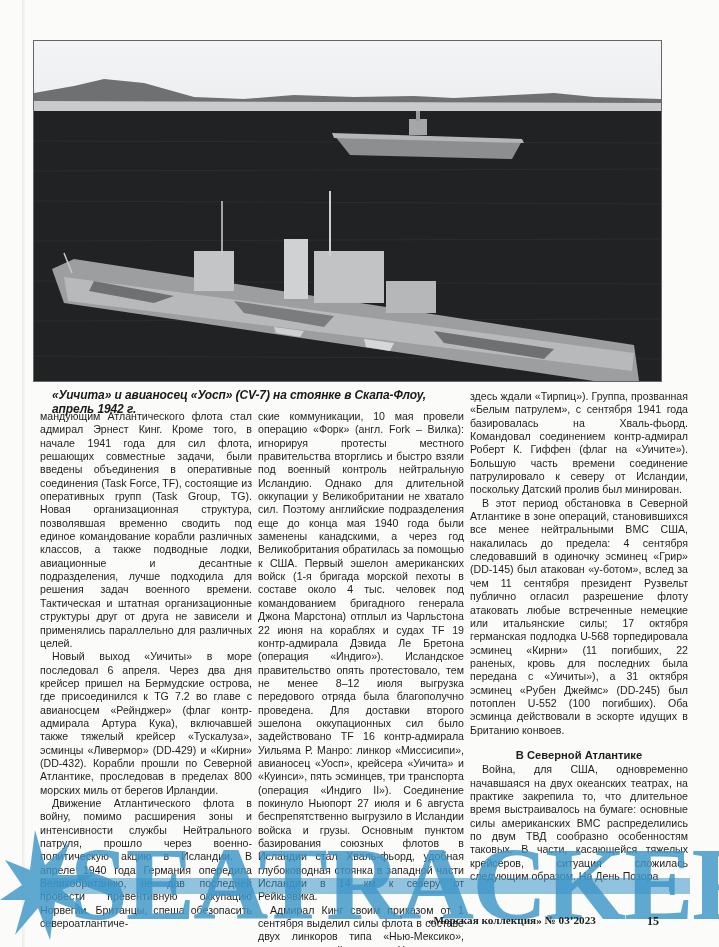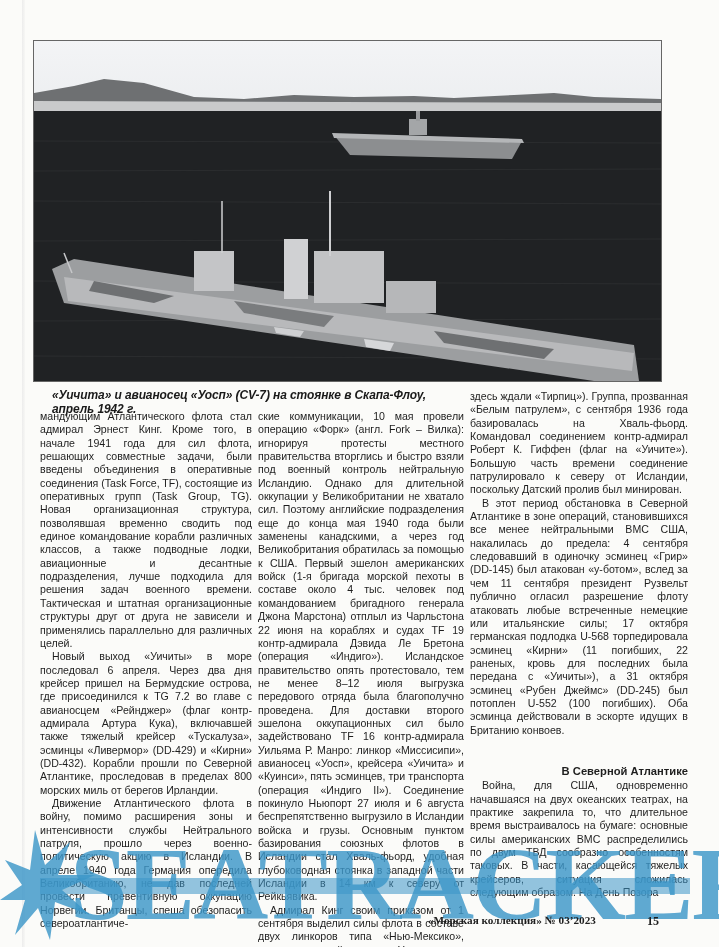--- a/index.html
+++ b/index.html
@@ -27,21 +27,21 @@
   .col {
     position: absolute; top: 410px; font-size: 10.6px; line-height: 13.35px;
     text-align: justify; color: #1e1e1e; hyphens: manual;
   }
   .col p { margin: 0; text-indent: 12px; }
   .col p.cont { text-indent: 0; }
   .col1 { left: 40px; width: 212px; }
   .col2 { left: 258px; width: 206px; }
   .col3 { left: 470px; width: 218px; top: 390px; }
   .col3 h3 {
-    margin: 28px 0 1px 0; text-align: right; font-size: 11.2px; font-weight: bold;
+    margin: 12px 0 1px 0; text-align: center; font-size: 11.2px; font-weight: bold;
   }
   .footer {
     position: absolute; top: 914px; left: 428px; font-size: 11.2px; font-weight: bold;
     font-family: "Liberation Serif", serif; color: #1e1e1e; text-align: center;
   }
   .page-number {
     position: absolute; top: 914px; left: 647px; font-size: 12px; font-weight: bold;
     font-family: "Liberation Serif", serif; color: #1e1e1e;
   }
   .watermark {
@@ -112,21 +112,21 @@
   <p>Новый выход «Уичиты» в море последовал 6 апреля. Через два дня крейсер пришел на Бермудские острова, где присоединился к TG 7.2 во главе с авианосцем «Рейнджер» (флаг контр-адмирала Артура Кука), включавшей также тяжелый крейсер «Тускалуза», эсминцы «Ливермор» (DD-429) и «Кирни» (DD-432). Корабли прошли по Северной Атлантике, проследовав в пределах 800 морских миль от берегов Ирландии.</p>
   <p>Движение Атлантического флота в войну, помимо расширения зоны и интенсивности службы Нейтрального патруля, прошло через военно-политическую акцию в Исландии. В апреле 1940 года Германия опередила Великобританию, не дав последней провести превентивную оккупацию Норвегии. Британцы, спеша обезопасить североатлантиче-</p>
 </div>
 
 <div class="col col2">
   <p class="cont">ские коммуникации, 10 мая провели операцию «Форк» (англ. Fork – Вилка): игнорируя протесты местного правительства вторглись и быстро взяли под военный контроль нейтральную Исландию. Однако для длительной оккупации у Великобритании не хватало сил. Поэтому английские подразделения еще до конца мая 1940 года были заменены канадскими, а через год Великобритания обратилась за помощью к США. Первый эшелон американских войск (1-я бригада морской пехоты в составе около 4 тыс. человек под командованием бригадного генерала Джона Марстона) отплыл из Чарльстона 22 июня на кораблях и судах TF 19 контр-адмирала Дэвида Ле Бретона (операция «Индиго»). Исландское правительство опять протестовало, тем не менее 8–12 июля выгрузка передового отряда была благополучно проведена. Для доставки второго эшелона оккупационных сил было задействовано TF 16 контр-адмирала Уильяма Р. Манро: линкор «Миссисипи», авианосец «Уосп», крейсера «Уичита» и «Куинси», пять эсминцев, три транспорта (операция «Индиго II»). Соединение покинуло Ньюпорт 27 июля и 6 августа беспрепятственно выгрузило в Исландии войска и грузы. Основным пунктом базирования союзных флотов в Исландии стал Хваль-фьорд, удобная глубоководная стоянка в западной части Исландии в 14 км к северу от Рейкьявика.</p>
   <p>Адмирал Кинг своим приказом от 1 сентября выделил силы флота в составе двух линкоров типа «Нью-Мексико», тяжелых крейсеров «Уичита» и «Тускалуза» и эсминцев для патрулирования Датского пролива (помня «Бисмарк»,</p>
 </div>
 
 <div class="col col3">
-  <p class="cont">здесь ждали «Тирпиц»). Группа, прозванная «Белым патрулем», с сентября 1936 года базировалась на Хваль-фьорд. Командовал соединением контр-адмирал Роберт К. Гиффен (флаг на «Уичите»). Большую часть времени соединение патрулировало к северу от Исландии, поскольку Датский пролив был минирован.</p>
+  <p class="cont">здесь ждали «Тирпиц»). Группа, прозванная «Белым патрулем», с сентября 1941 года базировалась на Хваль-фьорд. Командовал соединением контр-адмирал Роберт К. Гиффен (флаг на «Уичите»). Большую часть времени соединение патрулировало к северу от Исландии, поскольку Датский пролив был минирован.</p>
   <p>В этот период обстановка в Северной Атлантике в зоне операций, становившихся все менее нейтральными ВМС США, накалилась до предела: 4 сентября следовавший в одиночку эсминец «Грир» (DD-145) был атакован «у-ботом», вслед за чем 11 сентября президент Рузвельт публично огласил разрешение флоту атаковать любые встреченные немецкие или итальянские силы; 17 октября германская подлодка U-568 торпедировала эсминец «Кирни» (11 погибших, 22 раненых, кровь для последних была передана с «Уичиты»), а 31 октября эсминец «Рубен Джеймс» (DD-245) был потоплен U-552 (100 погибших). Оба эсминца действовали в эскорте идущих в Британию конвоев.</p>
   <h3>В Северной Атлантике</h3>
   <p>Война, для США, одновременно начавшаяся на двух океанских театрах, на практике закрепила то, что длительное время выстраивалось на бумаге: основные силы американских ВМС распределились по двум ТВД сообразно особенностям таковых. В части, касающейся тяжелых крейсеров, ситуация сложилась следующим образом. На День Позора</p>
 </div>
 
 <div class="watermark-band"></div>
 <svg class="watermark" viewBox="0 0 719 117">
   <polygon fill="rgba(60,150,200,0.82)" points="35,0 45,35 70,12 58,45 95,45 62,60 90,85 55,72 50,110 38,78 15,105 25,70 0,70 22,55 5,30 30,40"></polygon>
 </svg>
 <div class="watermark-text">SEATRACKER.RU</div>

